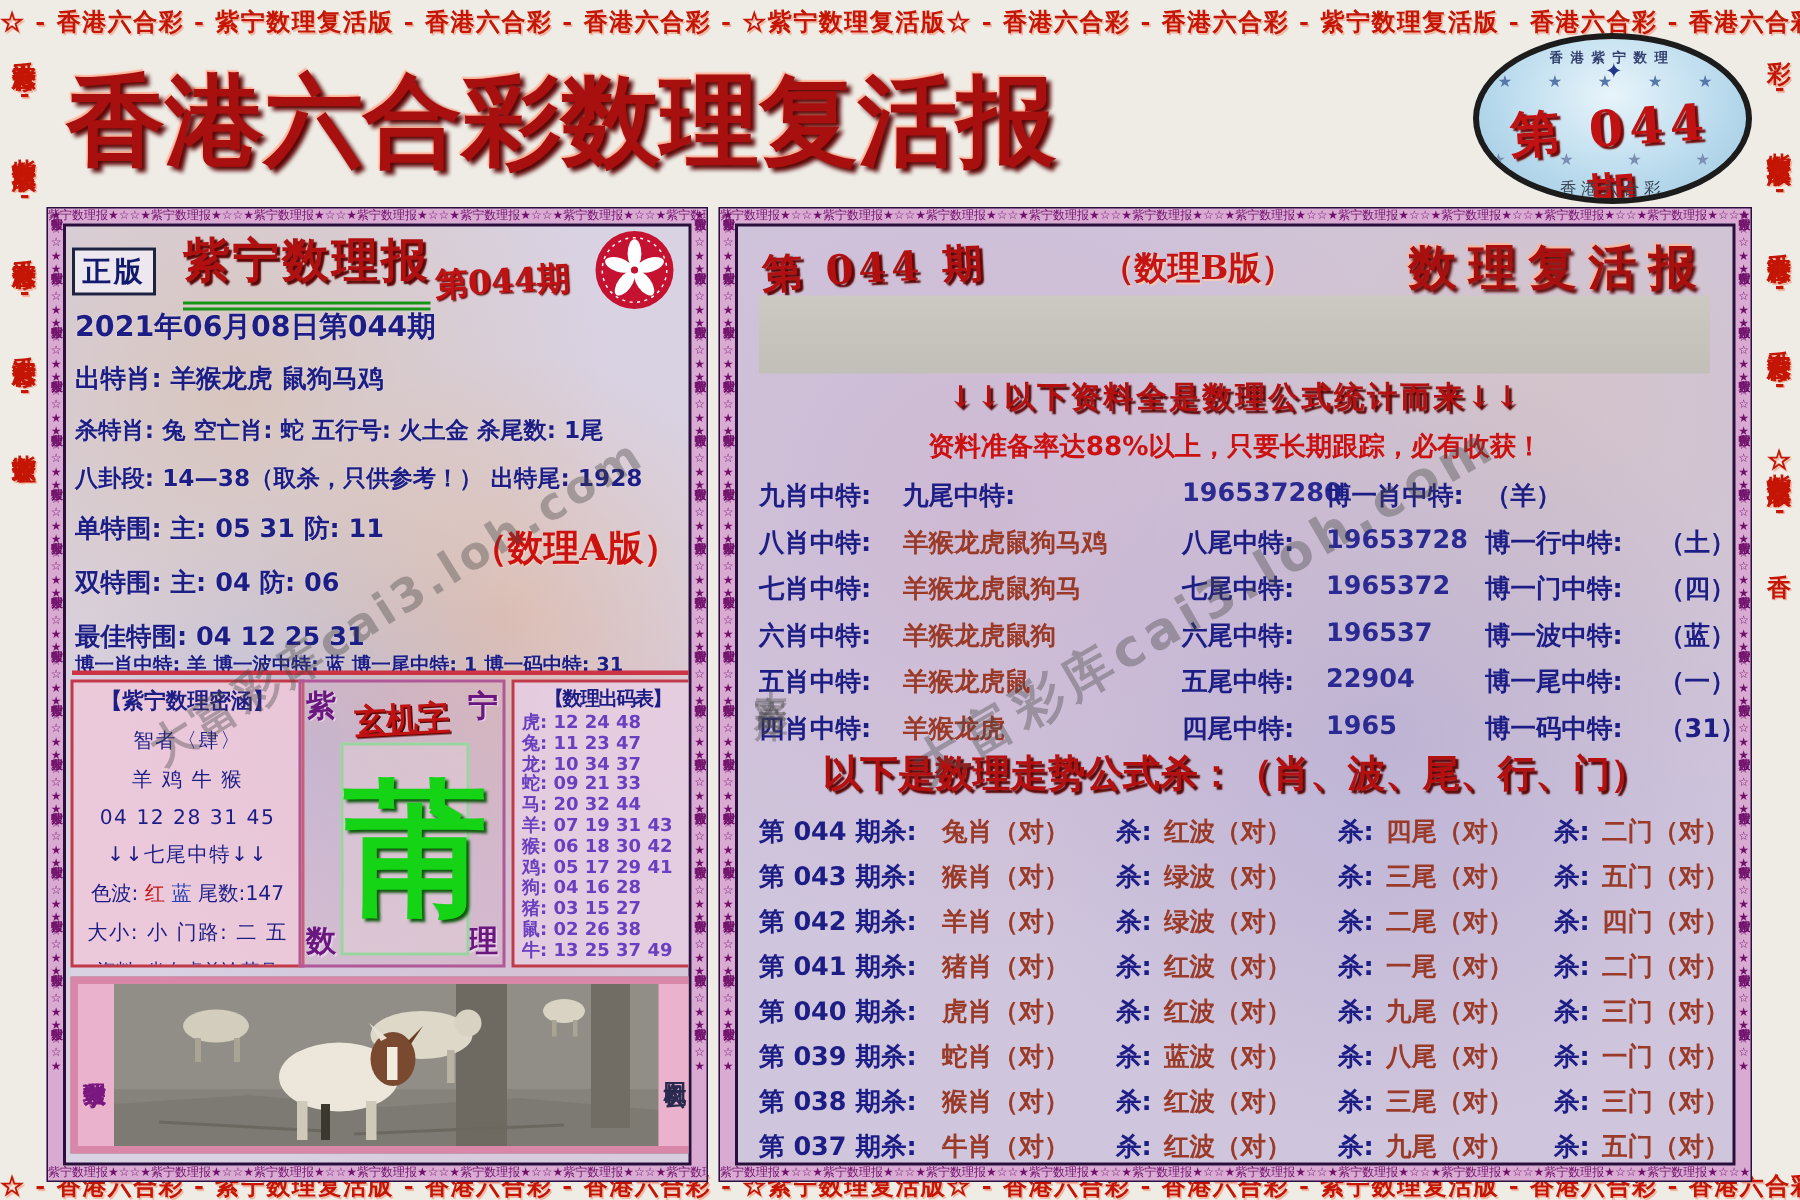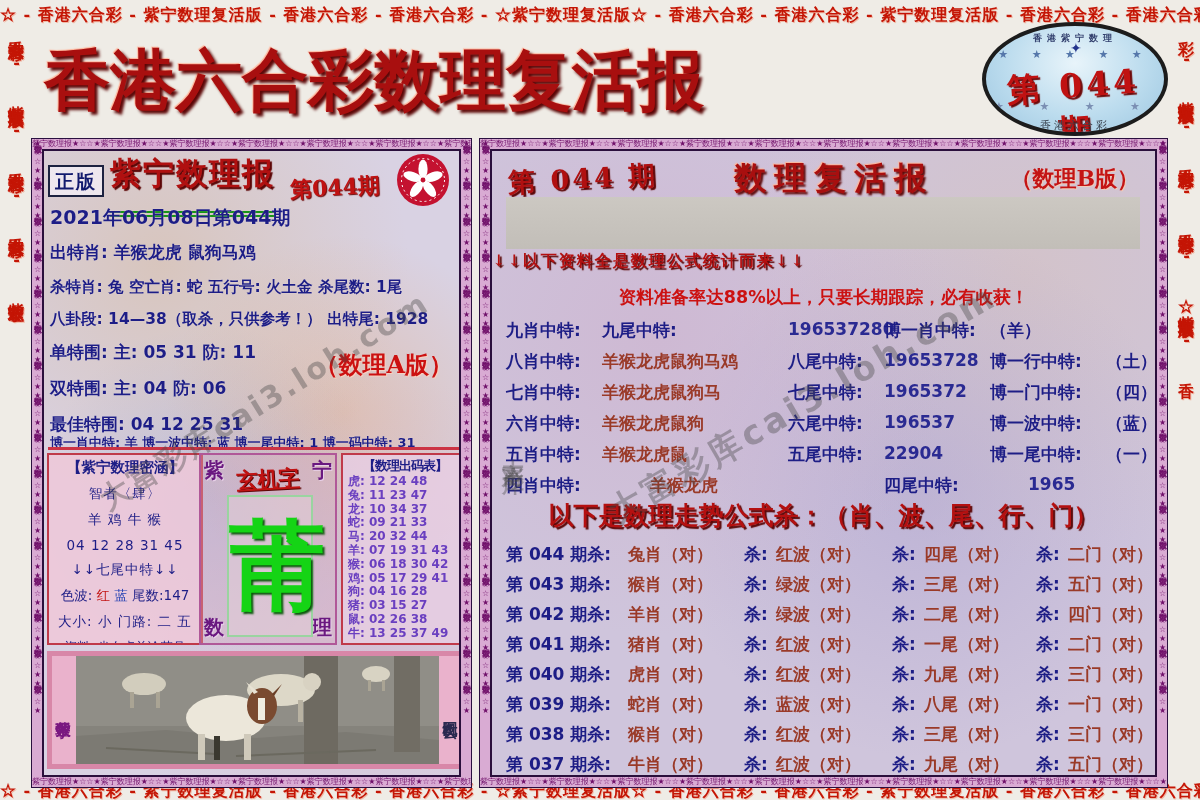--- a/index.html
+++ b/index.html
@@ -70,23 +70,23 @@
       radial-gradient(circle at 65% 55%, rgba(150,140,200,.30), transparent 48%),
       radial-gradient(circle at 80% 20%, rgba(220,190,160,.30), transparent 40%),
       #cfc5dc;
   } .red{color:#c41414;} .blue{color:#2440b4;}
 
   
   .lp{position:absolute; left:6px; font-weight:bold; color:#1d1d86; font-size:17px; white-space:nowrap; text-shadow:0 0 1px rgba(255,255,255,.6);}
   #zhengban{left:4px; top:14px; width:56px; height:32px; border:2px solid #1c2240;
     background:rgba(244,240,248,.75); text-align:center; line-height:28px;
     font-size:19px; font-weight:bold; color:#121a6e; letter-spacing:2px;}
-  #lp-masthead{left:66px; top:2px; font-family:"DejaVu Serif", serif; font-weight:bold;
+  #lp-masthead{left:78px; top:2px; font-family:"DejaVu Serif", serif; font-weight:bold;
     font-size:31px; color:#b01010; text-shadow:2px 2px 1px #5c0606;
-    border-bottom:6px double #169416; padding-bottom:16px; letter-spacing:2px;}
+    border-bottom:6px double #169416; padding-bottom:6px; letter-spacing:2px;}
   #lp-issue{left:246px; top:22px; font-family:"DejaVu Serif", serif; font-weight:bold;
     font-size:22px; color:#c01212; transform:rotate(-3deg); text-shadow:1px 1px 1px #6e0a0a;}
   #hk-emblem{left:352px; top:2px;}
   #version-a{right:6px; top:198px; left:auto; font-size:24px; color:#cc1111;
     font-family:"DejaVu Serif", serif; text-shadow:1px 1px 0 #f7d0c0;}
   #lp-divider{left:4px; top:296px; width:420px; height:3px; background:#cc3344;}
 
   
   .panel{position:absolute; top:302px; height:192px; border:2px solid #c03a4a; overflow:hidden;}
   #secret-panel{left:3px; width:156px; background:rgba(238,200,216,.85); text-align:center;}
@@ -122,22 +122,22 @@
   
   #rp-header{position:absolute; left:0; top:6px; width:100%; padding:0 16px;
     display:flex; justify-content:space-between; align-items:center;}
   #rp-issue{font-family:"DejaVu Serif", serif; font-weight:bold; font-size:27px; color:#b01010;
     transform:rotate(-3deg); text-shadow:2px 2px 1px #5c0606; letter-spacing:3px;}
   #rp-masthead{font-family:"DejaVu Serif", serif; font-weight:bold; font-size:32px; color:#a80f0f;
     text-shadow:2px 2px 2px #5c0606, -1px -1px 1px #ffb49a; letter-spacing:8px;}
   #rp-version{font-family:"DejaVu Serif", serif; font-weight:bold; font-size:22px; color:#c41414; text-shadow:1px 1px 0 #f2cab8;}
   #gray-band{position:absolute; left:14px; top:46px; width:634px; height:52px;
     background:linear-gradient(180deg,#ccc8c2,#c2beb8);}
-  #rp-slogan1{position:absolute; left:0; top:100px; width:100%; text-align:left;
-    font-family:"DejaVu Serif", serif; font-weight:bold; font-size:16px; color:#b41010;
+  #rp-slogan1{position:absolute; left:0; top:100px; width:100%; text-align:center;
+    font-family:"DejaVu Serif", serif; font-weight:bold; font-size:20px; color:#b41010;
     text-shadow:2px 2px 1px #5a0808; letter-spacing:2px;}
   #rp-slogan2{position:absolute; left:0; top:134px; width:100%; text-align:center;
     font-weight:bold; font-size:17.5px; color:#cc1111;}
   .zrow{position:absolute; left:14px; width:648px; display:grid;
     grid-template-columns:96px 186px 96px 106px 116px 48px;
     font-size:17px; font-weight:bold; white-space:nowrap;}
   .zrow .v1{color:#9a3a28;} .zrow .v2{color:#2a2a92;} .zrow .l{color:#1d1d86;} .zrow .v3{color:#1d1d86;}
   #formula-title{position:absolute; left:0; top:348px; width:100%; text-align:center;
     font-family:"DejaVu Serif", serif; font-weight:bold; font-size:25px; color:#b41010;
     text-shadow:2px 2px 1px #5a0808;}
@@ -302,22 +302,22 @@
 <div class="abs page" id="right-page">
   <div class="strip strip-h strip-top">紫宁数理报★☆☆★紫宁数理报★☆☆★紫宁数理报★☆☆★紫宁数理报★☆☆★紫宁数理报★☆☆★紫宁数理报★☆☆★紫宁数理报★☆☆★紫宁数理报★☆☆★紫宁数理报★☆☆★紫宁数理报★☆☆★紫宁数理报★☆☆★紫宁数理报★☆☆★紫宁数理报★☆☆★紫宁数理报★☆☆★紫宁数理报★☆☆★紫宁数理报★☆☆★</div>
   <div class="strip strip-h strip-bot">紫宁数理报★☆☆★紫宁数理报★☆☆★紫宁数理报★☆☆★紫宁数理报★☆☆★紫宁数理报★☆☆★紫宁数理报★☆☆★紫宁数理报★☆☆★紫宁数理报★☆☆★紫宁数理报★☆☆★紫宁数理报★☆☆★紫宁数理报★☆☆★紫宁数理报★☆☆★紫宁数理报★☆☆★紫宁数理报★☆☆★紫宁数理报★☆☆★紫宁数理报★☆☆★</div>
   <div class="strip strip-v strip-l">紫宁数理报★☆☆★紫宁数理报★☆☆★紫宁数理报★☆☆★紫宁数理报★☆☆★紫宁数理报★☆☆★紫宁数理报★☆☆★紫宁数理报★☆☆★紫宁数理报★☆☆★紫宁数理报★☆☆★紫宁数理报★☆☆★紫宁数理报★☆☆★紫宁数理报★☆☆★紫宁数理报★☆☆★紫宁数理报★☆☆★紫宁数理报★☆☆★紫宁数理报★☆☆★</div>
   <div class="strip strip-v strip-r">紫宁数理报★☆☆★紫宁数理报★☆☆★紫宁数理报★☆☆★紫宁数理报★☆☆★紫宁数理报★☆☆★紫宁数理报★☆☆★紫宁数理报★☆☆★紫宁数理报★☆☆★紫宁数理报★☆☆★紫宁数理报★☆☆★紫宁数理报★☆☆★紫宁数理报★☆☆★紫宁数理报★☆☆★紫宁数理报★☆☆★紫宁数理报★☆☆★紫宁数理报★☆☆★</div>
 
   <div class="page-inner" id="right-inner">
 
     <div id="rp-header">
       <span id="rp-issue">第 044 期</span>
+      <span id="rp-version">（数理B版）</span>
       <span id="rp-masthead">数理复活报</span>
-      <span id="rp-version">（数理B版）</span>
     </div>
 
     <div id="gray-band"></div>
 
     <div id="rp-slogan1">↓↓以下资料全是数理公式统计而来↓↓</div>
     <div id="rp-slogan2">资料准备率达88%以上，只要长期跟踪，必有收获！</div>
 
     <div class="zrow" style="top:168px;">
       <span class="l">九肖中特:</span>
         <span class="l">九尾中特:</span>
@@ -350,21 +350,21 @@
         <span class="v3">（蓝）</span>
     </div>
     <div class="zrow" style="top:292px;">
       <span class="l">五肖中特:</span>
         <span class="v1">羊猴龙虎鼠</span>
         <span class="l">五尾中特:</span>
         <span class="v2">22904</span>
         <span class="l">博一尾中特:</span>
         <span class="v3">（一）</span>
     </div>
-    <div class="zrow" style="top:323px;gap:48px;">
+    <div class="zrow" style="top:323px;">
       <span class="l">四肖中特:</span>
         <span class="v1">羊猴龙虎</span>
         <span class="l">四尾中特:</span>
         <span class="v2">1965</span>
         <span class="l">博一码中特:</span>
         <span class="v3">（31）</span>
     </div>
 
     <div id="formula-title">以下是数理走势公式杀：（肖、波、尾、行、门）</div>
 

